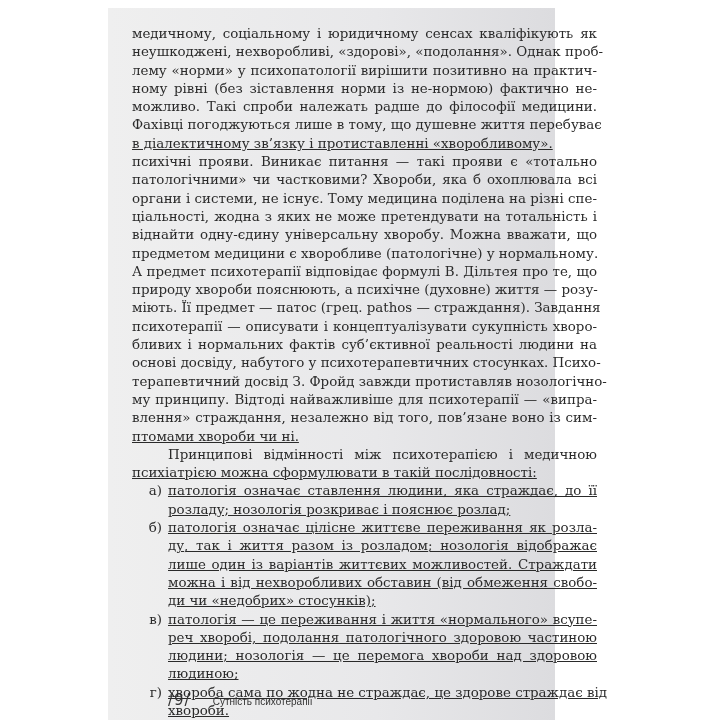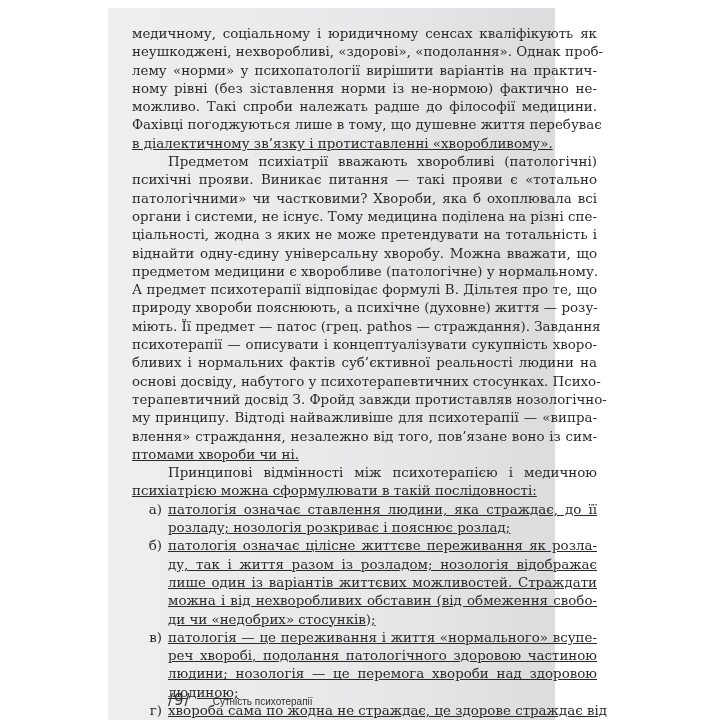--- a/index.html
+++ b/index.html
@@ -88,29 +88,28 @@
 </style>
 </head>
 <body>
 
 <div class="page">
   <div class="text-block">
 
     <div>
       <span class="line">медичному, соціальному і юридичному сенсах кваліфікують як</span>
       <span class="line">неушкоджені, нехворобливі, «здорові», «подолання». Однак проб-</span>
-      <span class="line">лему «норми» у психопатології вирішити варіантів на практич-</span>
+      <span class="line">лему «норми» у психопатології вирішити позитивно на практич-</span>
       <span class="line">ному рівні (без зіставлення норми із не-нормою) фактично не-</span>
       <span class="line">можливо. Такі спроби належать радше до філософії медицини.</span>
       <span class="line">Фахівці погоджуються лише в тому, що душевне життя перебуває</span>
       <span class="line last">в діалектичному зв’язку і протиставленні «хворобливому».</span>
     </div>
 
     <div>
-      <span class="line indent">Предметом психіатрії вважають хворобливі (патологічні)</span>
       <span class="line">психічні прояви. Виникає питання — такі прояви є «тотально</span>
       <span class="line">патологічними» чи частковими? Хвороби, яка б охоплювала всі</span>
       <span class="line">органи і системи, не існує. Тому медицина поділена на різні спе-</span>
       <span class="line">ціальності, жодна з яких не може претендувати на тотальність і</span>
       <span class="line">віднайти одну-єдину універсальну хворобу. Можна вважати, що</span>
       <span class="line">предметом медицини є хворобливе (патологічне) у нормальному.</span>
       <span class="line">А предмет психотерапії відповідає формулі В. Дільтея про те, що</span>
       <span class="line">природу хвороби пояснюють, а психічне (духовне) життя — розу-</span>
       <span class="line">міють. Її предмет — патос (грец. pathos — страждання). Завдання</span>
       <span class="line">психотерапії — описувати і концептуалізувати сукупність хворо-</span>

